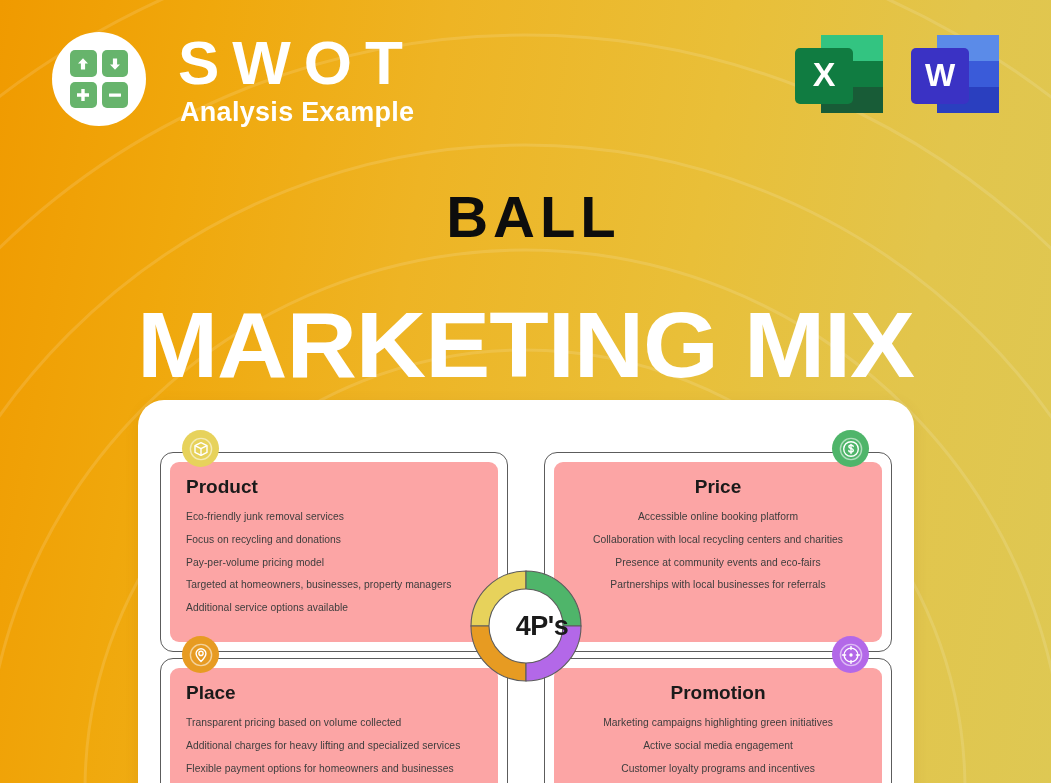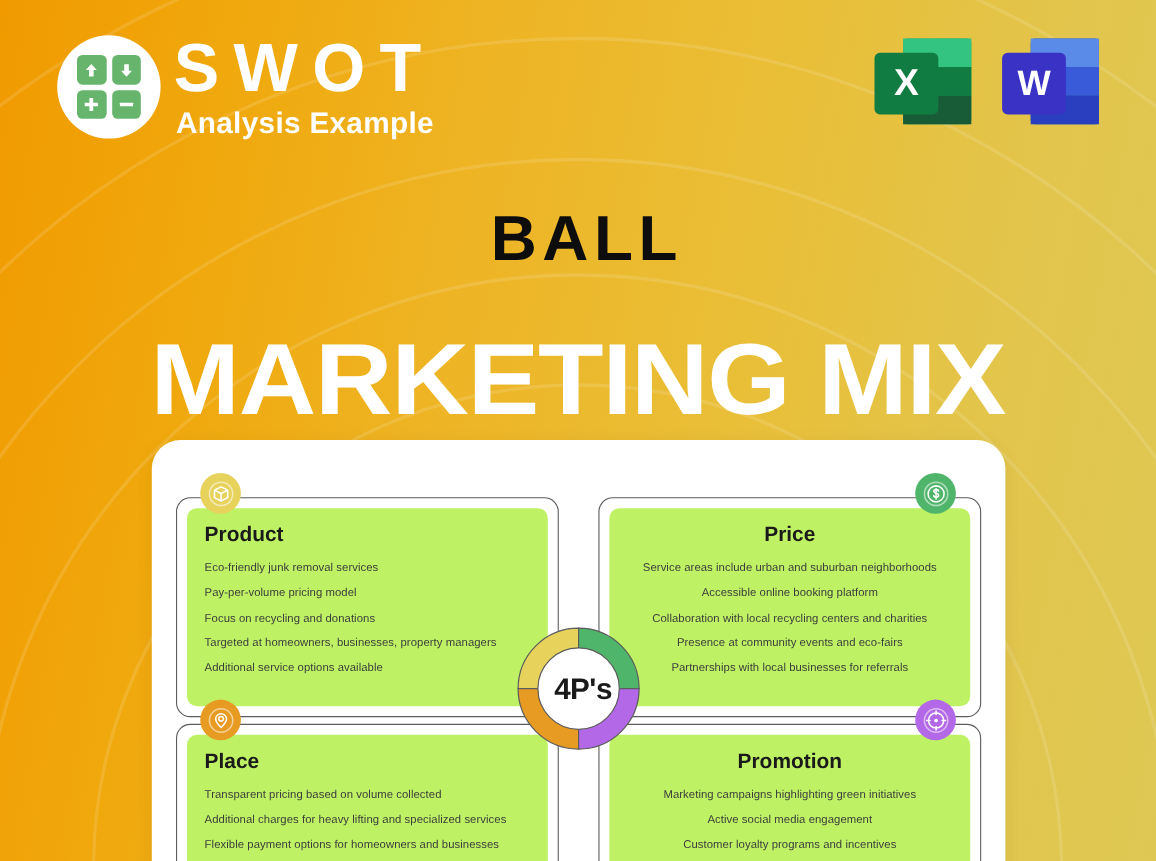--- a/index.html
+++ b/index.html
@@ -27,21 +27,21 @@
     pointer-events: none;
   }
 
   
   .logo-block {
     position: absolute;
     left: 52px;
     top: 31px;
     display: flex;
     align-items: center;
-    gap: 12px;
+    gap: 32px;
   }
   .logo-circle {
     width: 94px; height: 94px;
     border-radius: 50%;
     background: #FFFFFF;
     display: flex;
     align-items: center;
     justify-content: center;
     flex: 0 0 auto;
   }
@@ -139,21 +139,21 @@
     position: absolute;
     width: 348px;
     height: 200px;
     border: 1.6px solid #5C5C5C;
     border-radius: 13px;
     padding: 9px;
     background: #FFFFFF;
   }
   .quad-inner {
     width: 100%; height: 100%;
-    background: #bef264;
+    background: #fca5a5;
     border-radius: 9px;
     padding: 14px 16px 10px 16px;
     overflow: hidden;
   }
   .quad.tl { left: 0;   top: 0; }
   .quad.tr { left: 384px; top: 0; }
   .quad.bl { left: 0;   top: 206px; }
   .quad.br { left: 384px; top: 206px; }
 
   .quad.tr .quad-inner, .quad.br .quad-inner { text-align: center; }
@@ -193,21 +193,21 @@
   .donut {
     position: absolute;
     left: 466px;
     top: 566px;
     width: 120px;
     height: 120px;
     z-index: 8;
   }
   .donut-label {
     position: absolute;
-    left: 4px; top: 0;
+    left: 16px; top: 0;
     width: 120px; height: 120px;
     display: flex;
     align-items: center;
     justify-content: center;
     font-size: 27px;
     font-weight: bold;
     color: #1A1A1A;
     letter-spacing: -0.5px;
   }
 </style>
@@ -287,33 +287,32 @@
 
   <div class="panel"></div>
 
   <div class="quad-wrap">
 
     <div class="quad tl">
       <div class="quad-inner">
         <div class="quad-title">Product</div>
         <ul class="quad-list">
           <li>Eco-friendly junk removal services</li>
+          <li>Focus on recycling and donations</li>
           <li>Pay-per-volume pricing model</li>
-          <li>Focus on recycling and donations</li>
           <li>Targeted at homeowners, businesses, property managers</li>
           <li>Additional service options available</li>
         </ul>
       </div>
     </div>
 
     <div class="quad tr">
       <div class="quad-inner">
         <div class="quad-title">Price</div>
         <ul class="quad-list">
-          <li>Service areas include urban and suburban neighborhoods</li>
           <li>Accessible online booking platform</li>
           <li>Collaboration with local recycling centers and charities</li>
           <li>Presence at community events and eco-fairs</li>
           <li>Partnerships with local businesses for referrals</li>
         </ul>
       </div>
     </div>
 
     <div class="quad bl">
       <div class="quad-inner">

